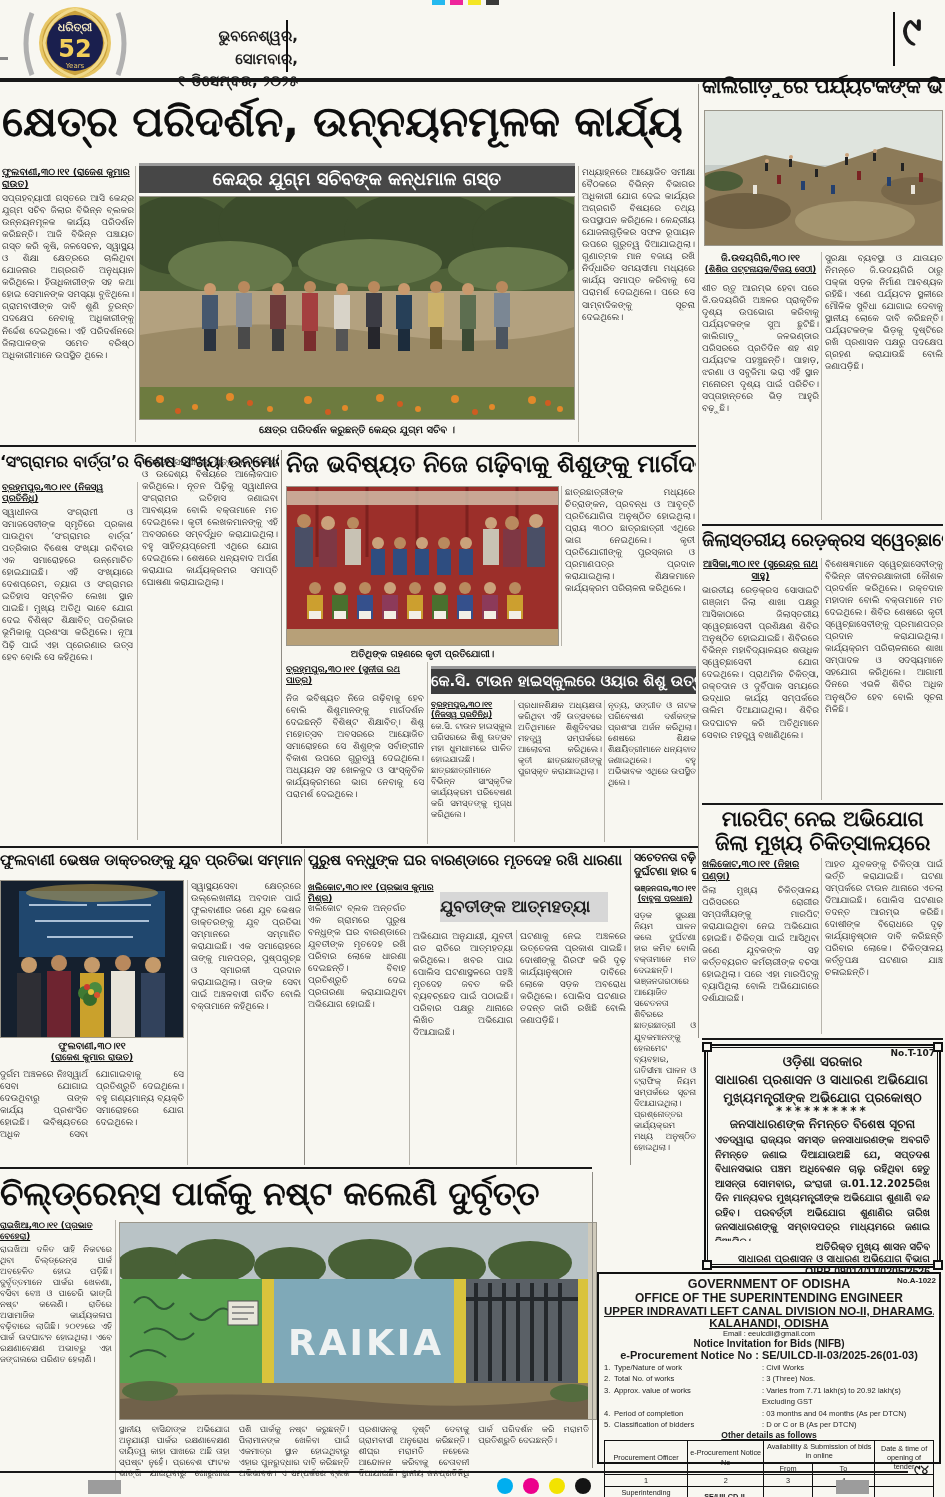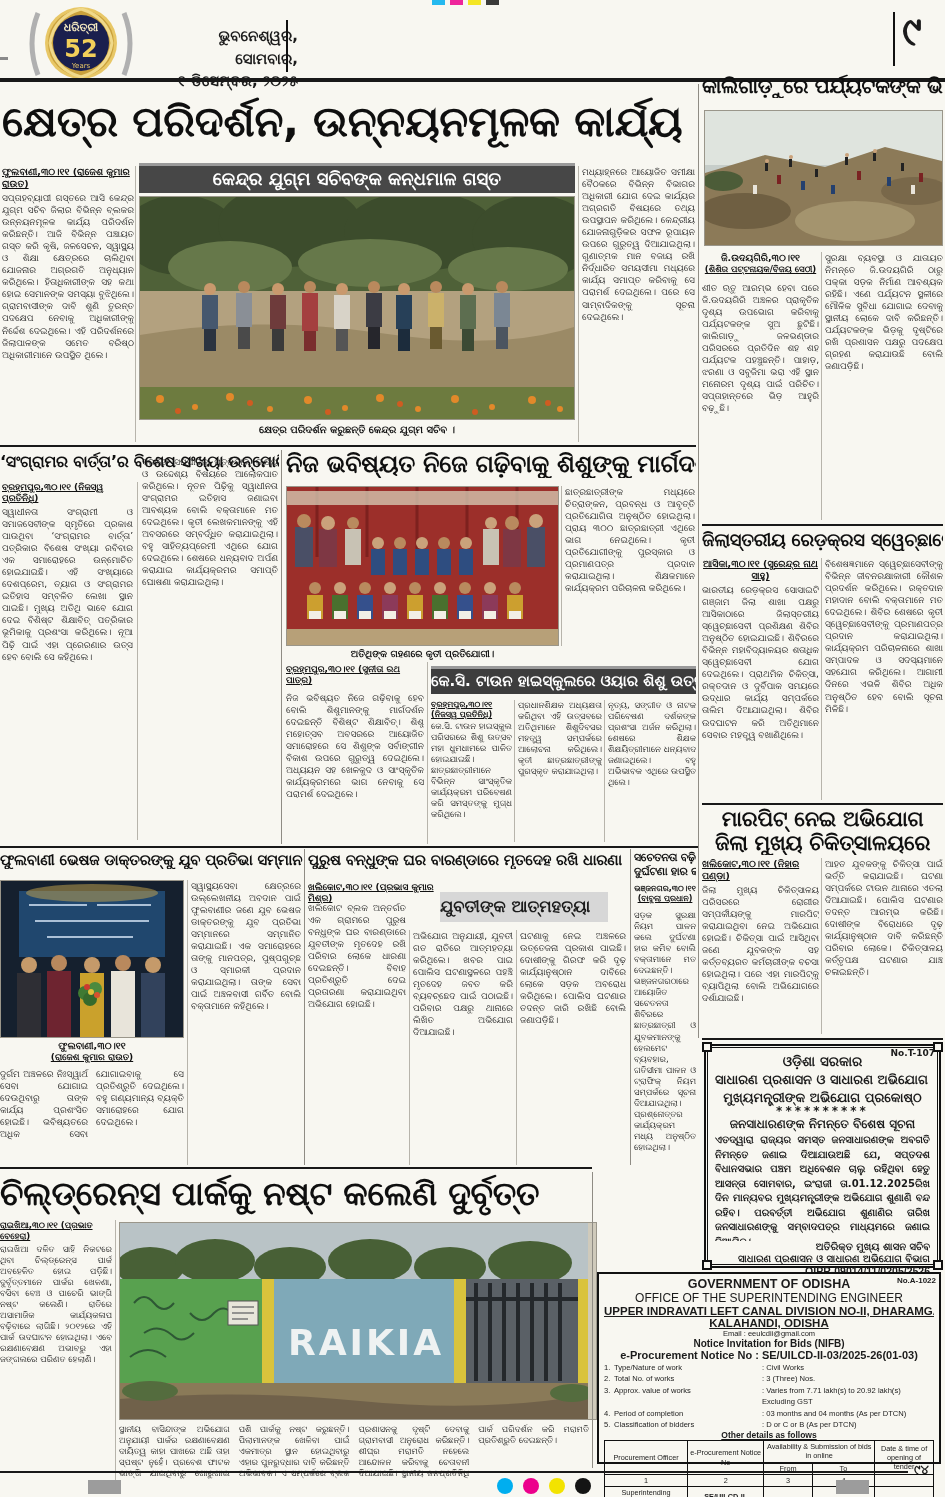--- a/index.html
+++ b/index.html
@@ -37,21 +37,21 @@
 <body>
 
 <div id="page">
 
   <div class="regsq" style="left:432px;top:0;background:#00aeef"></div>
   <div class="regsq" style="left:450px;top:0;background:#ec008c"></div>
   <div class="regsq" style="left:468px;top:0;background:#f3e300"></div>
   <div class="regsq" style="left:486px;top:0;background:#1a1a1a"></div>
   <div class="abs" style="left:0;top:57px;width:8px;height:3px;background:#8a8a8a"></div>
 
-  <div class="abs" style="left:24px;top:5px;width:114px;height:76px">
+  <div class="abs" style="left:18px;top:5px;width:114px;height:76px">
     <svg width="114" height="76" viewBox="0 0 114 76">
       <path d="M14 8 Q2 38 14 70" stroke="#b0b0b0" stroke-width="5" fill="none"></path>
       <path d="M100 8 Q112 38 100 70" stroke="#b0b0b0" stroke-width="5" fill="none"></path>
       <circle cx="57" cy="38" r="36" fill="#e8c766"></circle>
       <circle cx="57" cy="38" r="33" fill="#caa13c"></circle>
       <circle cx="57" cy="38" r="28" fill="#1a1f4e"></circle>
       <path d="M57 4 Q30 12 26 38 Q30 64 57 72 Q84 64 88 38 Q84 12 57 4" fill="none" stroke="#f0d98a" stroke-width="3"></path>
       <text x="57" y="26" text-anchor="middle" font-size="11" font-weight="bold" fill="#f5e9c0">ଧରିତ୍ରୀ</text>
       <text x="57" y="52" text-anchor="middle" font-size="24" font-weight="bold" fill="#f2cf5a">52</text>
       <text x="57" y="63" text-anchor="middle" font-size="7" fill="#e8c766">Years</text>
@@ -510,21 +510,21 @@
       <ellipse cx="30" cy="168" rx="28" ry="10" fill="#546c3e"></ellipse>
       <ellipse cx="452" cy="170" rx="22" ry="9" fill="#546c3e"></ellipse>
     </svg>
   </div>
   <div class="abs bt2" style="left:119px;top:1424px;width:470px;height:64px;column-count:4;column-gap:9px">ସ୍ଥାନୀୟ ବାସିନ୍ଦାଙ୍କ ଅଭିଯୋଗ ଅନୁଯାୟୀ ପାର୍କର ରକ୍ଷଣାବେକ୍ଷଣ ଦାୟିତ୍ୱ କାହା ପାଖରେ ଅଛି ତାହା ସ୍ପଷ୍ଟ ନୁହେଁ। ପ୍ରବେଶ ଫାଟକ ଭାଙ୍ଗି ଯାଇଥିବାରୁ ଗୋରୁଗାଈ ପଶି ପାର୍କକୁ ନଷ୍ଟ କରୁଛନ୍ତି। ପିଲାମାନଙ୍କ ଖେଳିବା ପାଇଁ ଏକମାତ୍ର ସ୍ଥାନ ହୋଇଥିବାରୁ ଏହାର ପୁନରୁଦ୍ଧାର ଦାବି କରିଛନ୍ତି ଅଭିଭାବକ। ଏ ସମ୍ପର୍କରେ ବ୍ଲକ ପ୍ରଶାସନକୁ ଦୃଷ୍ଟି ଦେବାକୁ ଗ୍ରାମବାସୀ ଅନୁରୋଧ କରିଛନ୍ତି। ଶୀଘ୍ର ମରାମତି ନହେଲେ ଆନ୍ଦୋଳନ କରିବାକୁ ଚେତାବନୀ ଦିଆଯାଇଛି। ସ୍ଥାନୀୟ ଜନପ୍ରତିନିଧି ପାର୍କ ପରିଦର୍ଶନ କରି ମରାମତି ପ୍ରତିଶ୍ରୁତି ଦେଇଛନ୍ତି।</div>
   <div class="abs vrule" style="left:592px;top:1172px;height:296px;background:#8f8c84"></div>
 
   <div class="abs tender" style="left:597px;top:1272px;width:344px;height:192px;padding:3px 5px">
     <div class="abs" style="right:3px;top:2px;font-size:8px;font-weight:700">No.A-1022</div>
     <div class="c" style="font-weight:700;font-size:12.5px">GOVERNMENT OF ODISHA</div>
-    <div class="c" style="font-weight:400;font-size:12px">OFFICE OF THE SUPERINTENDING ENGINEER</div>
+    <div class="c" style="font-weight:700;font-size:12px">OFFICE OF THE SUPERINTENDING ENGINEER</div>
     <div class="c nowrap" style="font-weight:700;font-size:11.5px;text-decoration:underline">UPPER INDRAVATI LEFT CANAL DIVISION NO-II, DHARAMGARH,</div>
     <div class="c" style="font-weight:700;font-size:11.5px;text-decoration:underline">KALAHANDI, ODISHA</div>
     <div class="c" style="font-size:7.5px">Email : eeulcdii@gmail.com</div>
     <div class="c" style="font-weight:700;font-size:10px">Notice Invitation for Bids (NIFB)</div>
     <div class="c" style="font-weight:700;font-size:11px">e-Procurement Notice No : SE/UILCD-II-03/2025-26(01-03)</div>
     <div style="margin-top:1px">
       <div class="itemrow">
           <span class="c2">1.</span>
           <span class="k">Type/Nature of work</span>
           <span>:  Civil Works</span>

